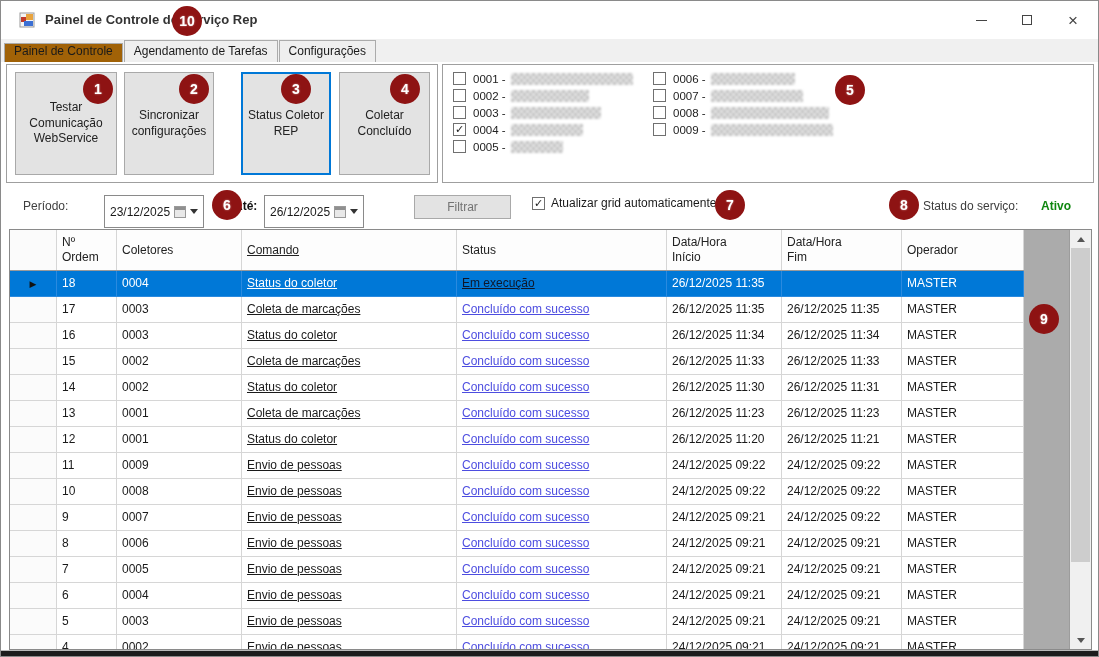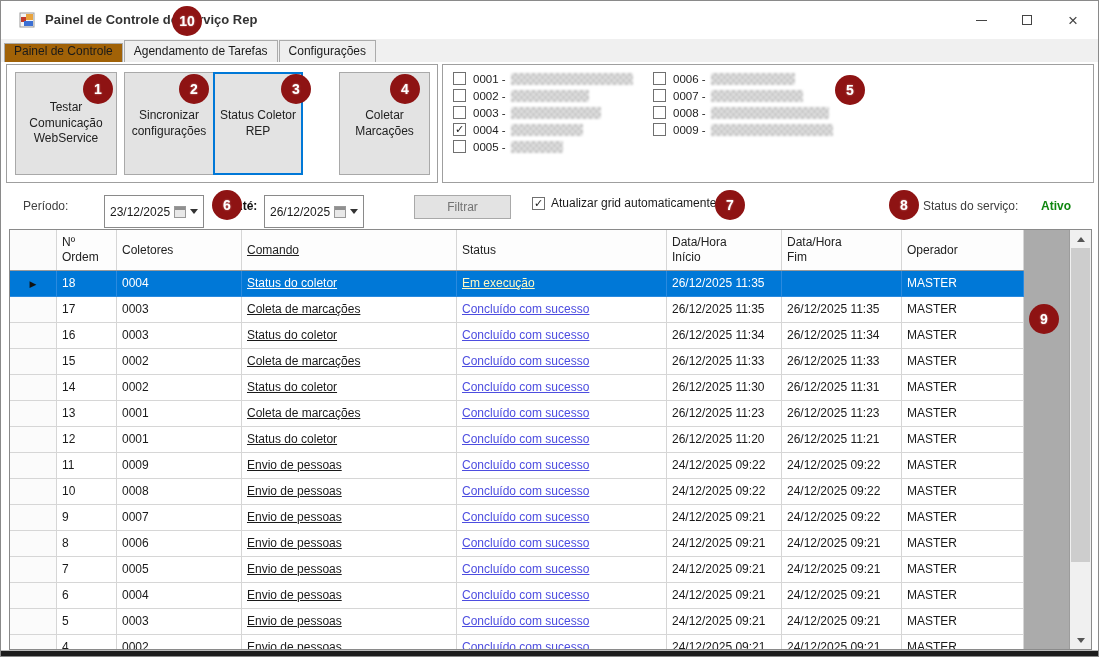--- a/index.html
+++ b/index.html
@@ -64,21 +64,21 @@
   .grid-row { display:flex; height:26px; background:#fff; cursor:default; }
   .cell { border-right:1px solid #d6d6d6; border-bottom:1px solid #d6d6d6; line-height:25px; padding-left:5px; overflow:hidden; white-space:nowrap; }
   .c-rh { width:47px; padding-left:0; text-align:center; background:#fbfbfb; }
   .c-1 { width:60px; } .c-2 { width:125px; } .c-3 { width:215px;text-decoration:underline; } .c-4 { width:210px; }
   .c-5 { width:115px; } .c-6 { width:120px; } .c-7 { width:122px; }
   .row-arrow { font-size:9px; color:#111; }
   .grid-row.selected { background:#0078d7; color:#fff; }
   .grid-row.selected .cell { border-color:#2a8adf; }
   .grid-row.selected .c-rh { background:#0078d7; color:#fff; }
   .status-link { color:#4d4de0; text-decoration:underline; cursor:pointer; }
-  .grid-row.selected .status-link { color:#fef9c3; }
+  .grid-row.selected .status-link { color:#0f172a; }
 
   
   .vscroll { position:absolute; right:0; top:0; width:22px; height:100%; background:#f0f0f0; border-left:1px solid #9c9c9c; display:flex; flex-direction:column; }
   .sb-btn { height:18px; display:flex; align-items:center; justify-content:center; cursor:pointer; }
   .tri-up { width:0; height:0; border-left:4px solid transparent; border-right:4px solid transparent; border-bottom:5px solid #555; }
   .tri-down { width:0; height:0; border-left:4px solid transparent; border-right:4px solid transparent; border-top:5px solid #555; }
   .sb-track { flex:1; position:relative; }
   .sb-thumb { position:absolute; left:1px; right:1px; top:0; height:82%; background:#cdcdcd; cursor:grab; }
 
   
@@ -117,22 +117,22 @@
 
   <div class="tabbar">
     <div class="tab active">Painel de Controle</div>
     <div class="tab">Agendamento de Tarefas</div>
     <div class="tab">Configurações</div>
   </div>
 
   <div class="groupbox" id="gb-actions">
     <div class="action-btn" style="left:8px;width:102px;">Testar Comunicação WebService</div>
     <div class="action-btn" style="left:117px;width:90px;">Sincronizar configurações</div>
-    <div class="action-btn focused" style="left:206px;width:90px;">Status Coletor REP</div>
-    <div class="action-btn" style="left:332px;width:91px;">Coletar Marcações</div>
+    <div class="action-btn focused" style="left:234px;width:90px;">Status Coletor REP</div>
+    <div class="action-btn" style="left:332px;width:91px;">Coletar Concluído</div>
   </div>
 
   <div class="groupbox" id="gb-collectors">
     <div class="chk-col" id="chk-col-1">
         <div class="chk-item">
           <span class="chk"></span>
           <span class="chk-code">0001 -</span>
           <span class="redacted" style="width: 122px;"></span>
         </div>
         <div class="chk-item">

